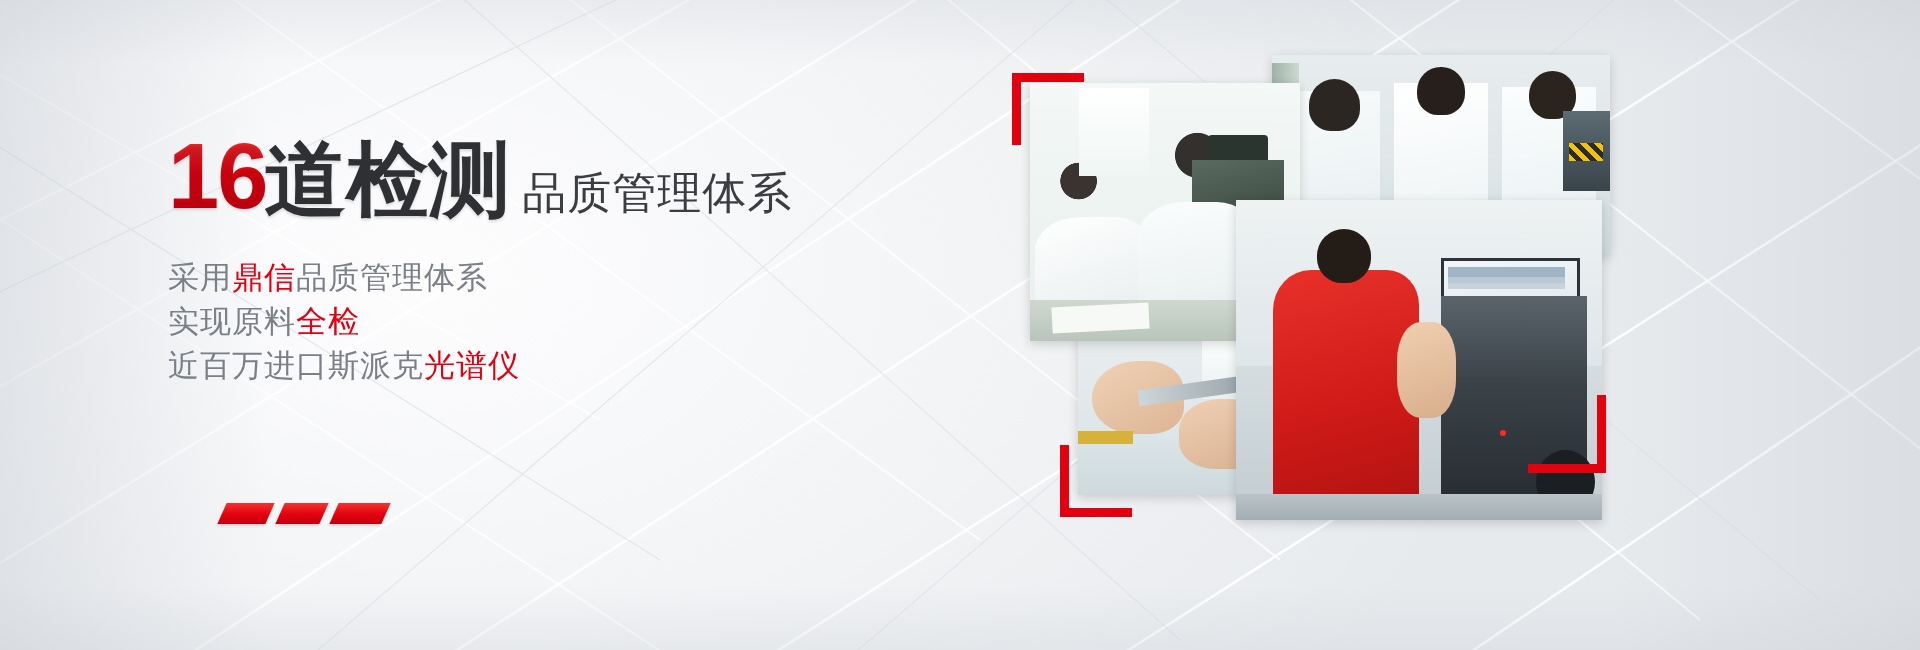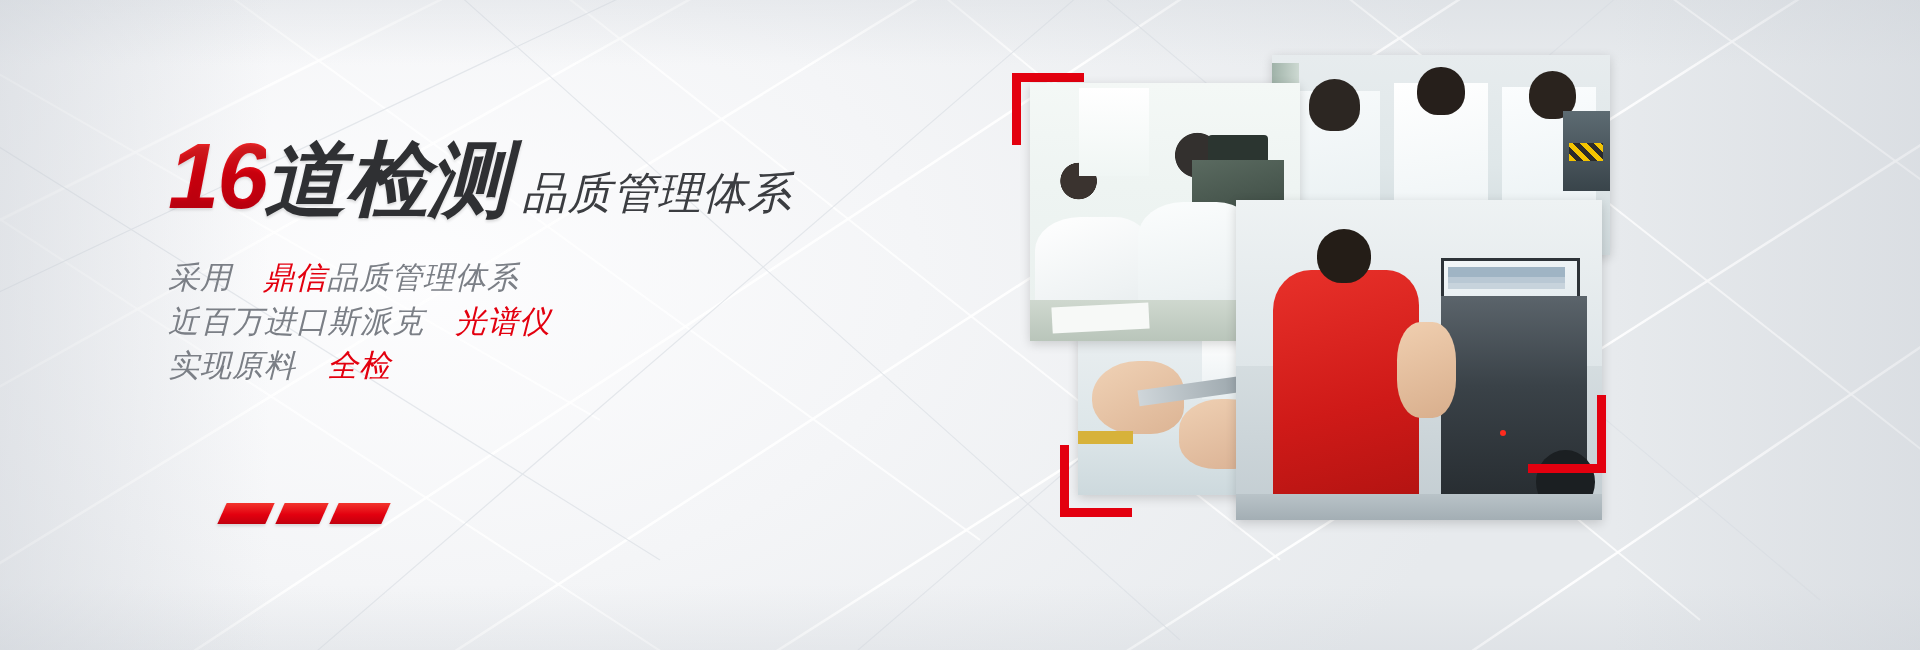--- a/index.html
+++ b/index.html
@@ -23,21 +23,21 @@
   .bg-vignette {
     position:absolute; inset:0; pointer-events:none;
     background:
       linear-gradient(to right, rgba(200,205,212,.45) 0%, rgba(255,255,255,0) 14%),
       linear-gradient(to left, rgba(200,205,212,.40) 0%, rgba(255,255,255,0) 16%),
       linear-gradient(to bottom, rgba(205,210,216,.30) 0%, rgba(255,255,255,0) 10%),
       linear-gradient(to top, rgba(205,210,216,.30) 0%, rgba(255,255,255,0) 10%);
   }
 
   
-  .text-block { position:absolute; left:168px; top:130px; width:640px;font-style:italic; }
+  .text-block { position:absolute; left:168px; top:130px; width:640px; }
 
   .headline { white-space:nowrap; line-height:1; margin-bottom:6px; }
   .headline .num {
     font-size:92px; font-weight:bold; letter-spacing:-2px;
     background:linear-gradient(180deg,#f03a34 0%,#e3000f 48%,#c70012 100%);
     -webkit-background-clip:text; background-clip:text;
     -webkit-text-fill-color:transparent; color:#e3000f;
     text-shadow:0 2px 3px rgba(0,0,0,.12);
   }
   .headline .main {
@@ -48,21 +48,21 @@
   .headline .sub {
     font-size:44px; font-weight:normal; color:#3b3d41;
     margin-left:12px; letter-spacing:1px;
   }
 
   .desc { margin-top:34px; }
   .desc .line {
     font-size:31px; color:#7b7f86; line-height:1.42;
     letter-spacing:1px; white-space:nowrap;
   }
-  .desc .hl { color:#e3000f;margin-left:31px; }
+  .desc .hl { color:#e3000f; }
 
   
   .dashes { position:absolute; left:222px; top:503px; display:flex; gap:10px; }
   .dash {
     width:48px; height:21px;
     background:linear-gradient(180deg,#f2342c 0%,#e3000f 55%,#c1000e 100%);
     transform:skewX(-24deg);
     box-shadow:0 2px 3px rgba(0,0,0,.13);
   }
   .dash.d2 { width:44px; }
@@ -230,24 +230,24 @@
 
     <div class="headline">
       <span class="num">16</span><span class="main">道检测</span><span class="sub">品质管理体系</span>
     </div>
 
     <div class="desc">
       <div class="line">
         <span>采用</span><span class="hl">鼎信</span><span>品质管理体系</span>
       </div>
       <div class="line">
+        <span>实现原料</span><span class="hl">全检</span><span></span>
+      </div>
+      <div class="line">
         <span>近百万进口斯派克</span><span class="hl">光谱仪</span><span></span>
-      </div>
-      <div class="line">
-        <span>实现原料</span><span class="hl">全检</span><span></span>
       </div>
     </div>
   </div>
 
   <div class="dashes">
     <span class="dash d1"></span>
     <span class="dash d2"></span>
     <span class="dash d3"></span>
   </div>
 

